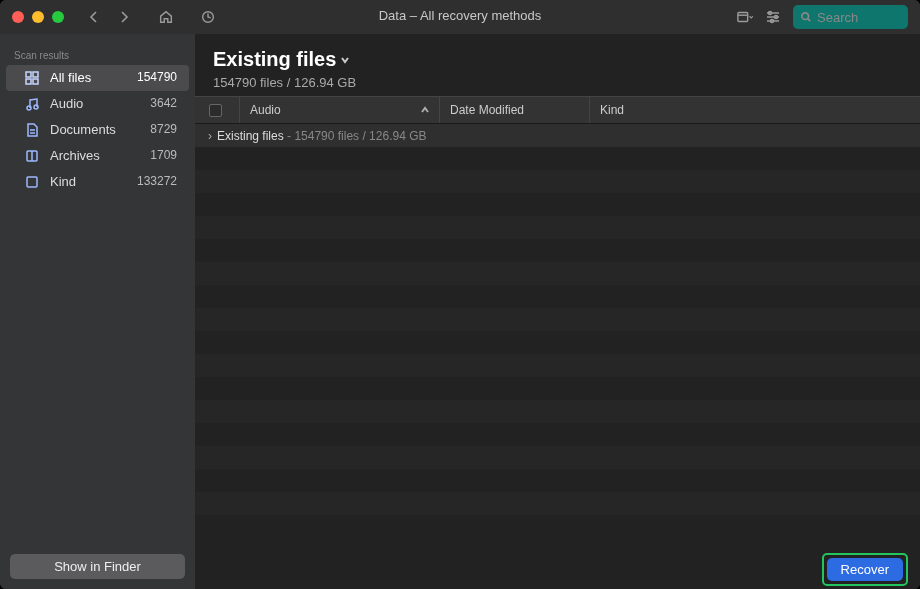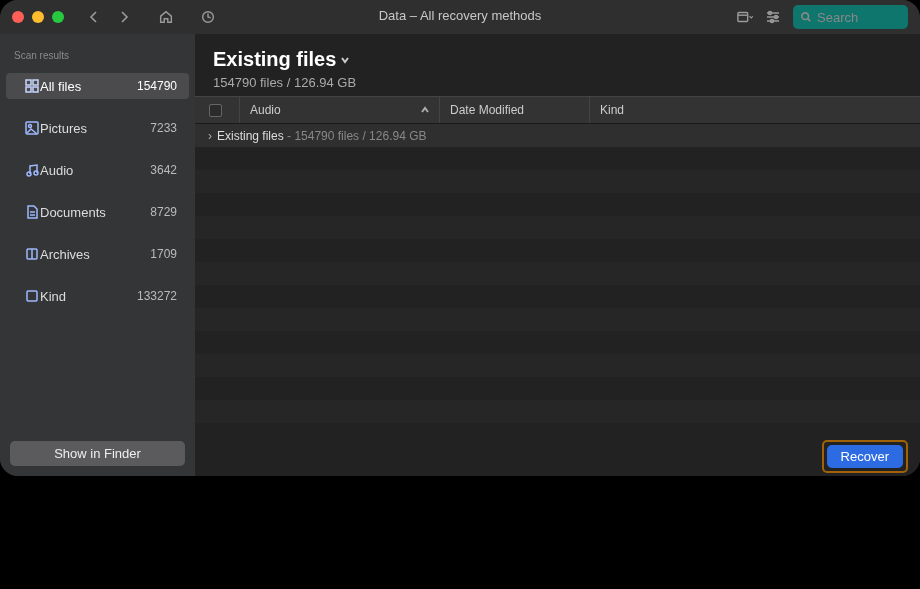--- a/index.html
+++ b/index.html
@@ -1,34 +1,34 @@
 <!DOCTYPE html>
 <html><head>
   <meta charset="utf-8">
   <style>
     * { margin:0; padding:0; box-sizing:border-box; font-family:-apple-system,BlinkMacSystemFont,"Segoe UI",Helvetica,Arial,sans-serif; }
     body { background:#000; }
-    .window { width:920px; height:476px; background:#2a2a2a; border-radius:18px; overflow:hidden; display:flex; flex-direction:column; position:relative; }
+    .window { width:920px; height:589px; background:#2a2a2a; border-radius:6px; overflow:hidden; display:flex; flex-direction:column; position:relative; }
     .titlebar { height:34px; background:#2f2f2f; display:flex; align-items:center; padding:0 12px; gap:8px; }
     .dots { display:flex; gap:8px; }
     .dot { width:12px; height:12px; border-radius:50%; }
     .dot.red{background:#ff5f56;} .dot.yellow{background:#ffbd2e;} .dot.green{background:#27c93f;}
     .nav-set { display:flex; gap:14px; margin-left:14px; align-items:center; color:#8a8a8a; }
     .nav-set.tools { margin-left:auto; gap:12px; }
     .nav-btn { width:16px; height:16px; display:flex; align-items:center; justify-content:center; cursor:pointer; }
     .nav-btn svg { stroke:#9a9a9a; fill:none; stroke-width:1.6; }
     .title-text { position:absolute; left:50%; top:8px; transform:translateX(-50%); font-size:13px; color:#c8c8c8; }
     .search-wrap { background:#0f766e; border-radius:5px; display:flex; align-items:center; padding:3px 8px; gap:6px; width:115px; height:24px; }
     .search-wrap svg{stroke:#888;fill:none;stroke-width:2;}
     .search-input { background:transparent; border:none; outline:none; color:#ccc; font-size:13px; width:100%; }
     .search-input::placeholder{color:#888;}
     .body { flex:1; display:flex; min-height:0; }
     .sidebar { width:195px; background:#343536; display:flex; flex-direction:column; padding-top:10px; }
     .sb-heading { font-size:10px; color:#8a8a8a; padding:6px 14px 4px; }
-    .sb-item { display:flex; align-items:center; padding:5px 12px 5px 18px; font-size:13px; color:#ddd; cursor:pointer; margin:8px 6px; border-radius:4px; }
+    .sb-item { display:flex; padding:5px 12px 5px 18px; font-size:13px; color:#ddd; cursor:pointer; margin:0 6px; border-radius:4px; gap:10px; }
     .sb-item.selected { background:#4b4b4d; color:#fff; }
     .sb-item .icon { width:16px; height:16px; display:flex; align-items:center; justify-content:center; }
     .sb-item .icon svg{stroke:#9db8ff;fill:none;stroke-width:1.5;}
     .sb-item.selected .icon svg{stroke:#c8d6ff;}
     .sb-label { flex:1; }
     .sb-count { font-size:12px; color:#bbb; width:48px; text-align:right; }
     .sb-item.selected .sb-count{color:#fff;}
     .sb-footer { margin-top:auto; padding:10px; }
     .finder-btn { width:100%; background:#5b5b5d; color:#eee; border:none; border-radius:5px; font-size:13px; padding:5px 0; cursor:pointer; }
     .main { flex:1; display:flex; flex-direction:column; background:#222; min-width:0; }
@@ -48,21 +48,21 @@
     .cb { width:13px; height:13px; border:1px solid #666; border-radius:2px; background:#2b2b2b; }
     .rows { flex:1; overflow:auto; }
     .row { height:23px; display:flex; align-items:center; font-size:12px; padding-left:8px; }
     .row:nth-child(odd){background:#262626;}
     .row:nth-child(even){background:#222;}
     .row:first-child{background:#2f2f2f;}
     .row .disclosure { width:14px; text-align:center; color:#aaa; cursor:pointer; }
     .row .name { color:#ddd; }
     .row .muted { color:#888; }
     .footer { height:40px; display:flex; justify-content:flex-end; align-items:center; padding-right:12px; background:#222; }
-    .recover-wrap { border:2px solid #a16207; border-radius:5px; padding:3px; }
+    .recover-wrap { border:2px solid #22c55e; border-radius:5px; padding:3px; }
     .recover-btn { background:#2d6be3; color:#fff; border:none; border-radius:5px; font-size:13px; padding:4px 14px; cursor:pointer; }
   </style>
 </head>
 <body>
 
 <div class="window">
 
   <div class="titlebar">
     <div class="dots">
       <div class="dot red"></div>
@@ -129,31 +129,20 @@
         <span class="icon">
             <svg width="14" height="14" viewBox="0 0 14 14">
               <rect x="1" y="1" width="5" height="5"></rect>
               <rect x="8" y="1" width="5" height="5"></rect>
               <rect x="1" y="8" width="5" height="5"></rect>
               <rect x="8" y="8" width="5" height="5"></rect>
             </svg>
           </span>
         <span class="sb-label">All files</span>
         <span class="sb-count">154790</span>
-      </div>
-      <div class="sb-item">
-        <span class="icon">
-            <svg width="14" height="14" viewBox="0 0 14 14">
-              <rect x="1" y="1" width="12" height="12" rx="1"></rect>
-              <circle cx="5" cy="5" r="1.5"></circle>
-              <polyline points="2 12 6 8 12 13"></polyline>
-            </svg>
-          </span>
-        <span class="sb-label">Pictures</span>
-        <span class="sb-count">7233</span>
       </div>
       <div class="sb-item">
         <span class="icon">
             <svg width="14" height="14" viewBox="0 0 14 14">
               <path d="M5 11V3l7-1v8"></path>
               <circle cx="4" cy="11" r="2"></circle>
               <circle cx="11" cy="10" r="2"></circle>
             </svg>
           </span>
         <span class="sb-label">Audio</span>

